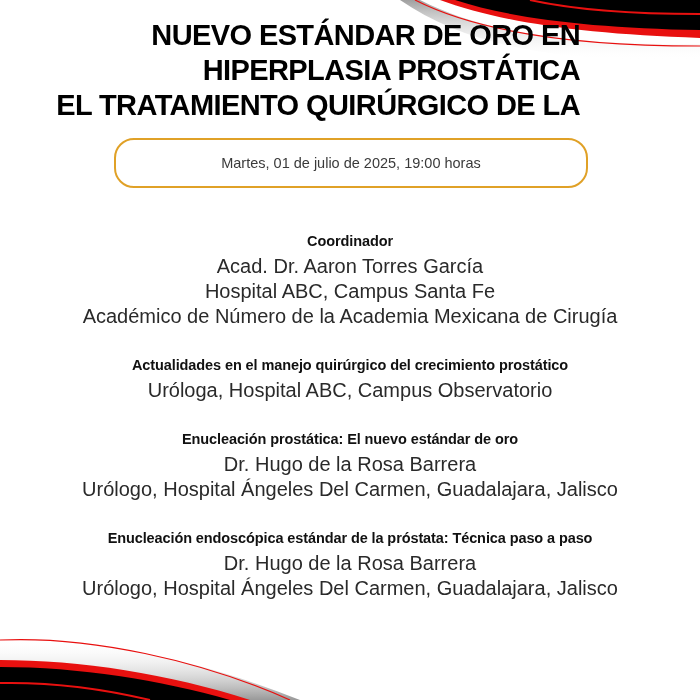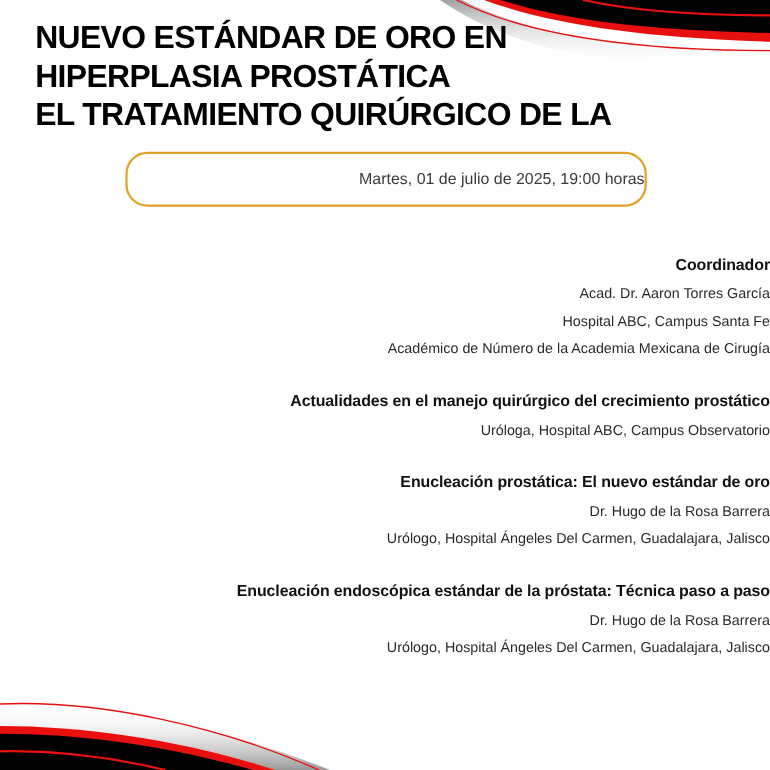--- a/index.html
+++ b/index.html
@@ -7,38 +7,38 @@
       width: 700px; height: 700px; position: relative; overflow: hidden;
       background: #ffffff;
       font-family: "Liberation Sans", "DejaVu Sans", sans-serif;
       color: #1a1a1a;
     }
     .swoosh { position: absolute; pointer-events: none; }
     .swoosh-top { left: 0; top: 0; width: 700px; height: 60px; }
     .swoosh-bottom { left: 0; top: 630px; width: 700px; height: 70px; }
 
     .title {
-      position: absolute; left: 32px; top: 18px; width: 560px;
+      position: absolute; left: 20px; top: 18px; width: 560px;
       font-family: "Liberation Sans", sans-serif;
       font-weight: 700; font-size: 29px; line-height: 35px;
-      letter-spacing: -0.6px; color: #000; margin: 0;
+      letter-spacing: -0.6px; color: #000; margin: 0; text-align: right;
     }
     .title span { display: block; }
 
     .date-pill {
       position: absolute; left: 114px; top: 138px; width: 470px; height: 46px;
       border: 2px solid #E0A127; border-radius: 20px;
-      display: flex; align-items: center; justify-content: flex-end;
+      display: flex; align-items: center; justify-content: center;
       font-size: 14.5px; color: #3a3a3a; box-sizing: content-box;
     }
 
-    .program { position: absolute; left: 0; top: 229px; width: 700px; text-align: right; }
+    .program { position: absolute; left: 0; top: 229px; width: 700px; text-align: center; }
     .block { margin-bottom: 24px; }
     .block-title { font-weight: 700; font-size: 14.5px; color: #111; line-height: 25px; letter-spacing: -0.1px; }
-    .block-line { font-size: 13px; color: #2a2a2a; line-height: 25px; }
+    .block-line { font-size: 20px; color: #2a2a2a; line-height: 25px; }
   </style>
 </head>
 <body>
 
 <svg class="swoosh swoosh-top" viewBox="0 0 700 60" preserveAspectRatio="none">
   <defs>
     <linearGradient id="shTop" x1="0" y1="0" x2="0" y2="1">
       <stop offset="0" stop-color="#777" stop-opacity="0.7"></stop>
       <stop offset="1" stop-color="#fff" stop-opacity="0"></stop>
     </linearGradient>

